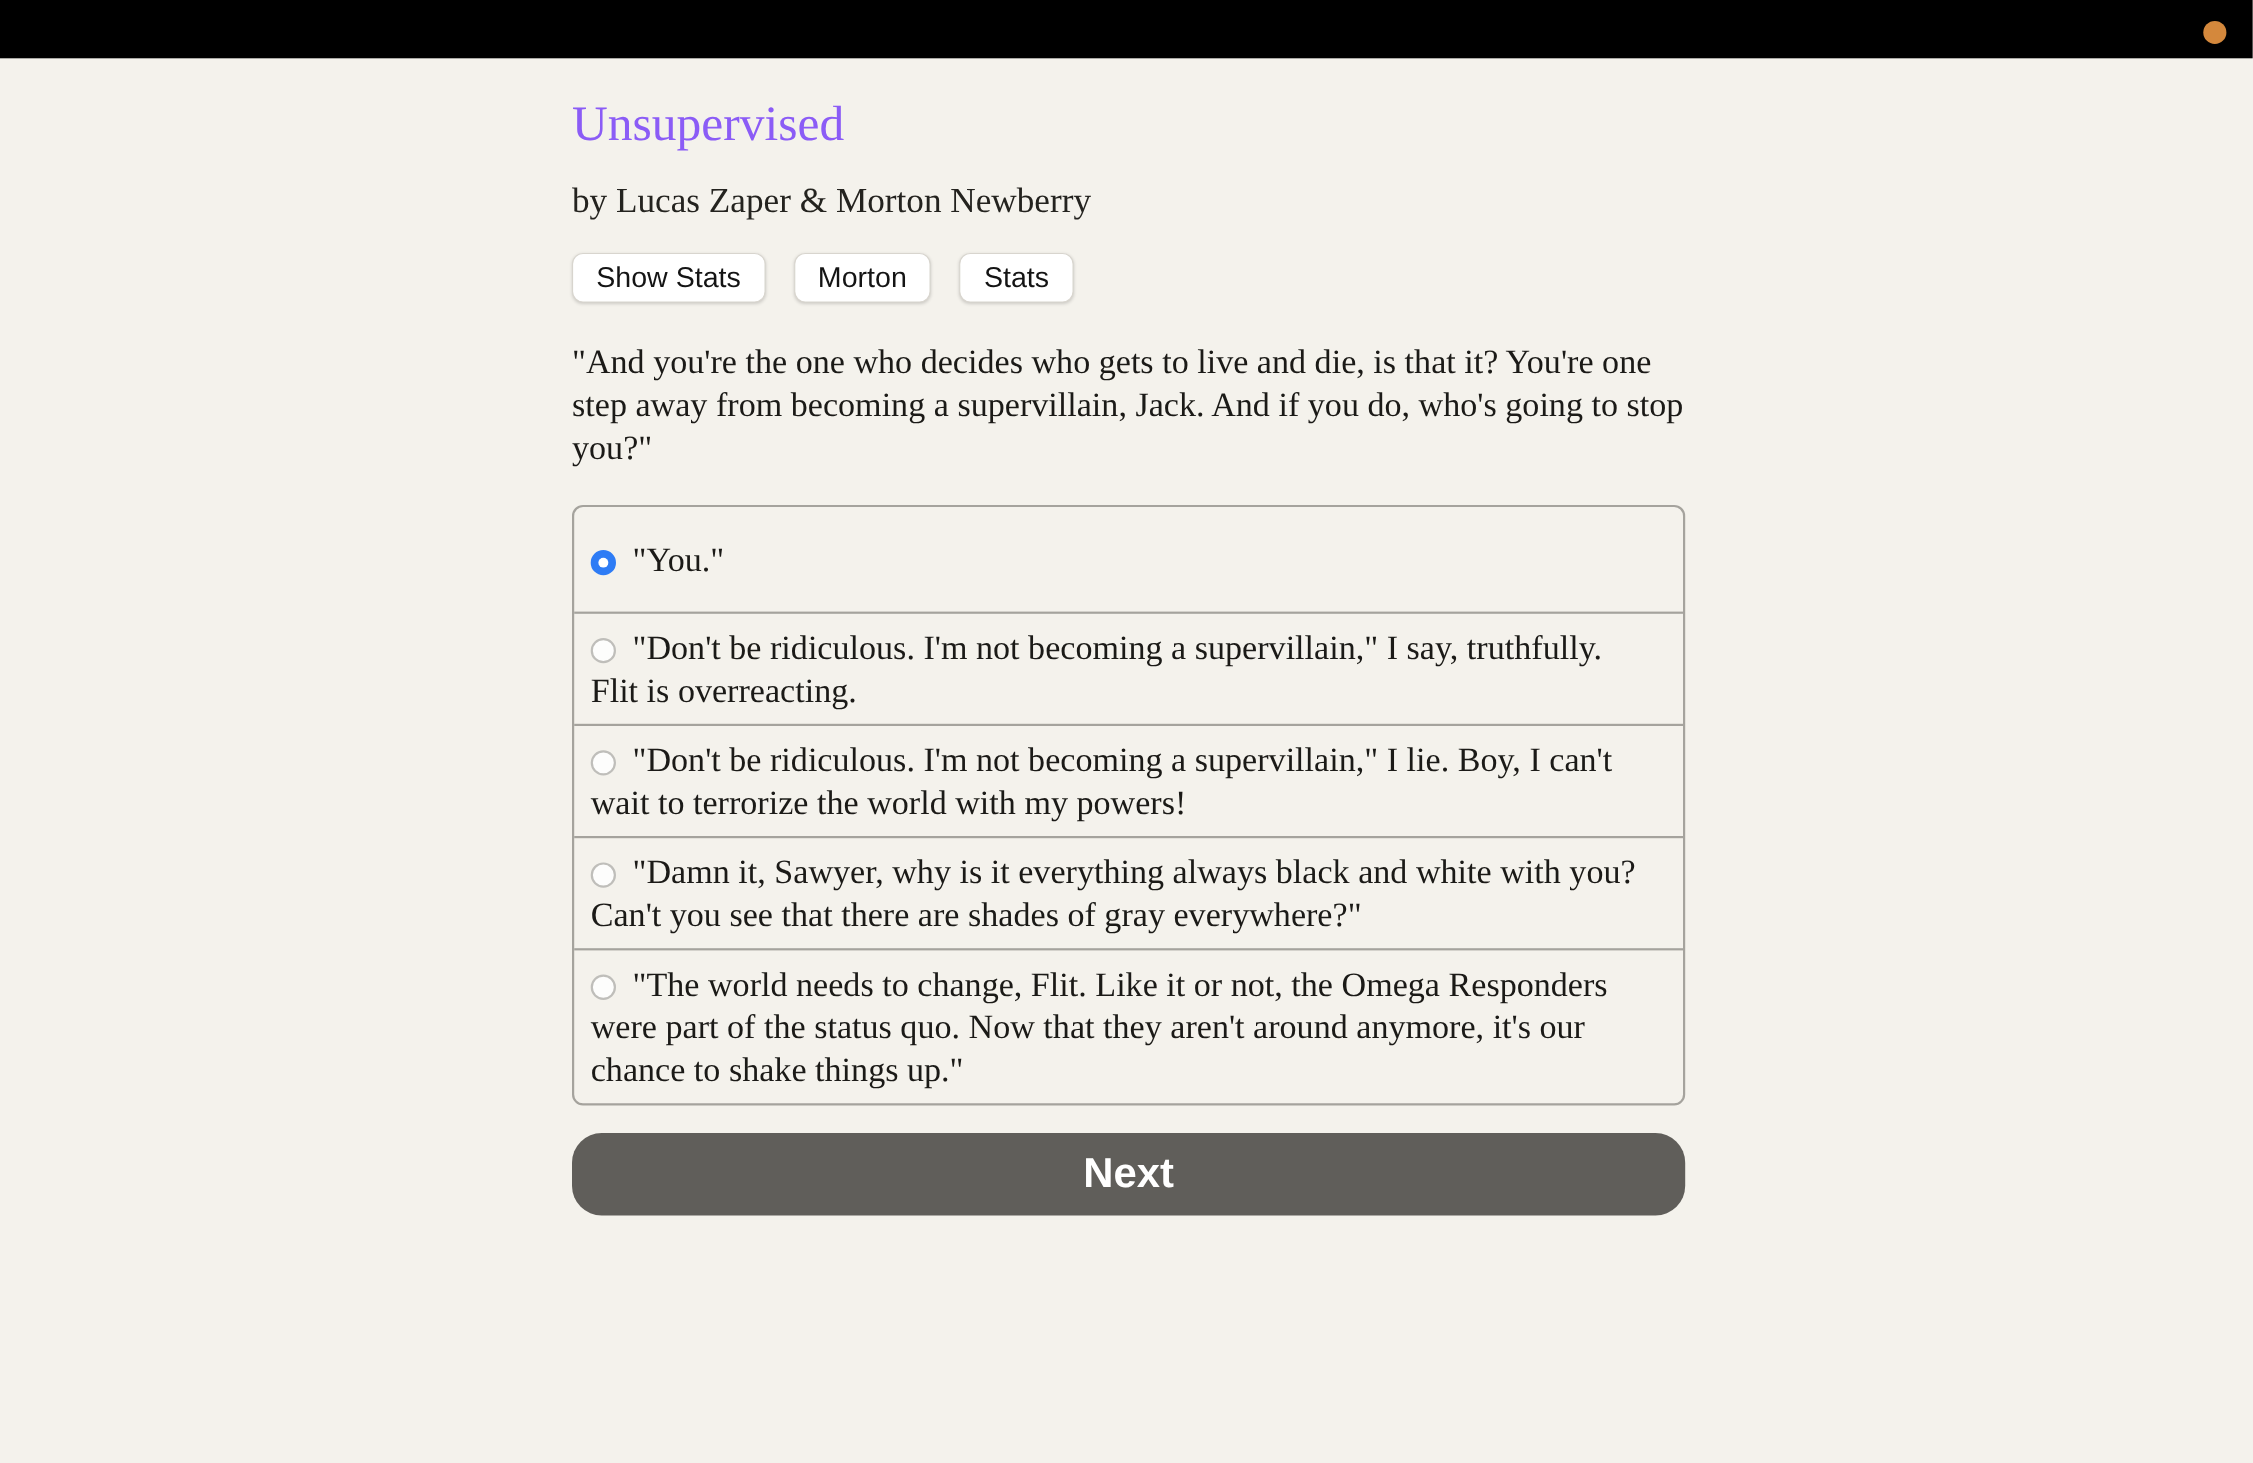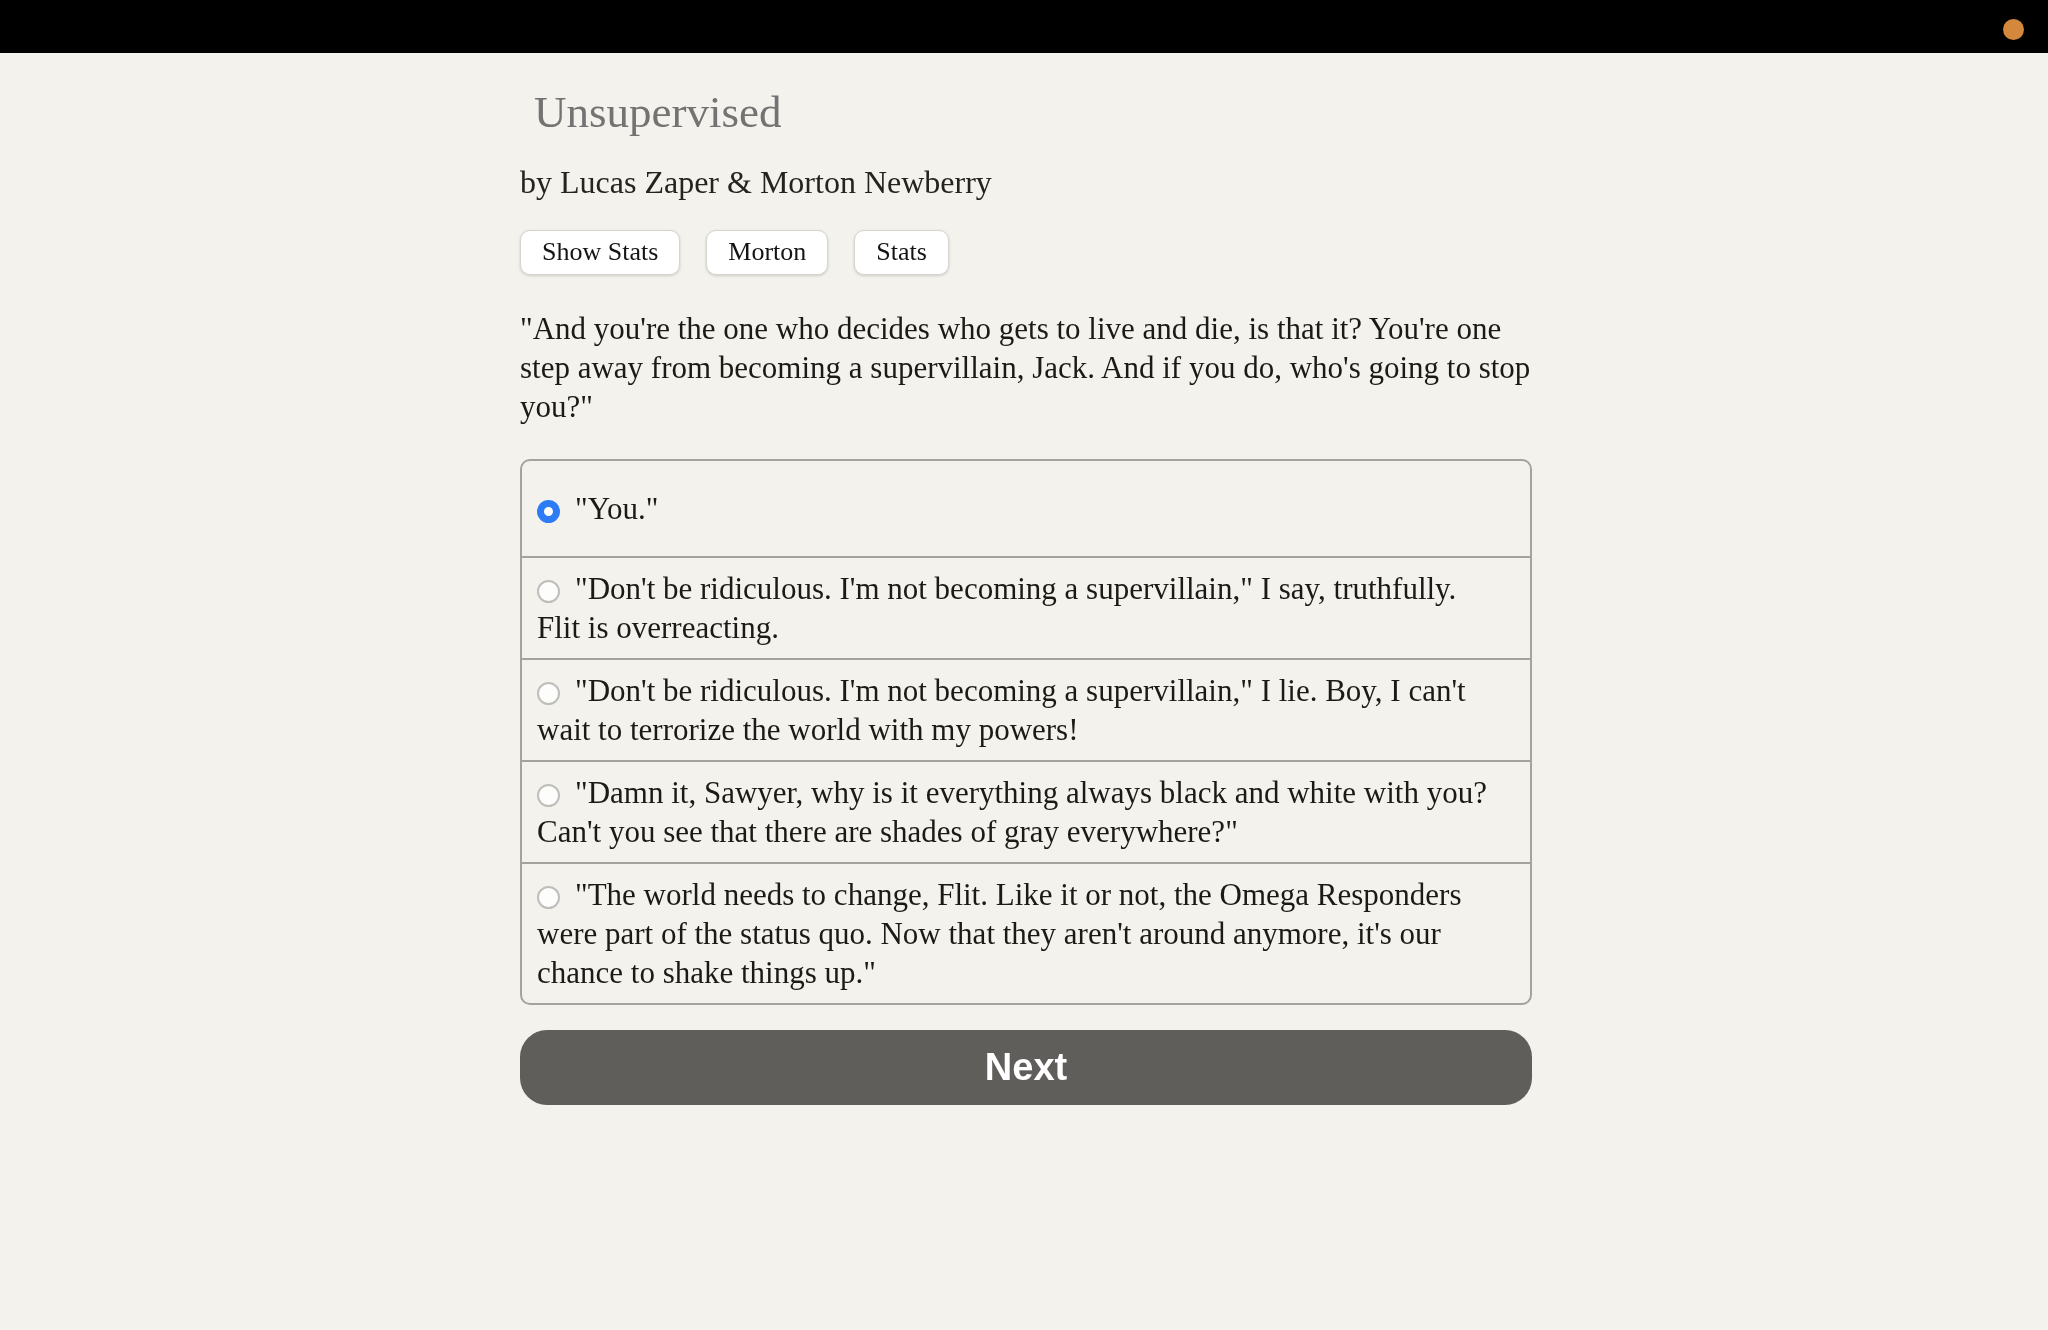--- a/index.html
+++ b/index.html
@@ -23,37 +23,37 @@
     top: 19px; right: 24px;
     width: 21px; height: 21px;
     border-radius: 50%;
     background: #d4883c;
   }
   .content {
     width: 1012px;
     margin-left: 520px;
   }
   .title {
-    margin: 33px 14px 0;
+    margin: 33px 0 0;
     font-size: 45px;
     font-weight: 500;
-    color: #737373;
+    color: #8b5cf6;
   }
   .byline {
     margin: 26px 0 0;
     font-size: 32px;
     color: #24231f;
   }
   .toolbar {
     margin-top: 29px;
     display: flex;
     gap: 26px;
   }
   .toolbar button {
-    font-family: Liberation Serif, serif;
+    font-family: Liberation Sans, sans-serif;
     font-size: 26px;
     color: #141414;
     background: #ffffff;
     border: 1px solid #d8d5ce;
     border-radius: 10px;
     padding: 7px 21px;
     box-shadow: 0 1px 3px rgba(0,0,0,0.16);
     cursor: pointer;
     line-height: 1.1;
   }

